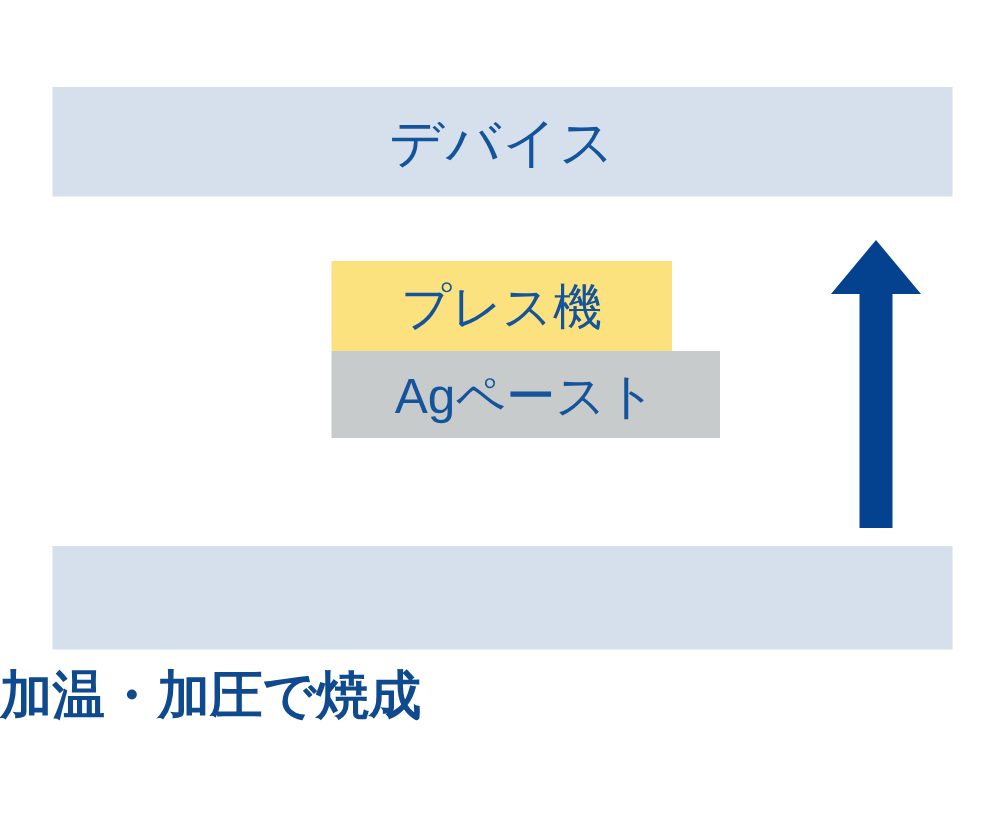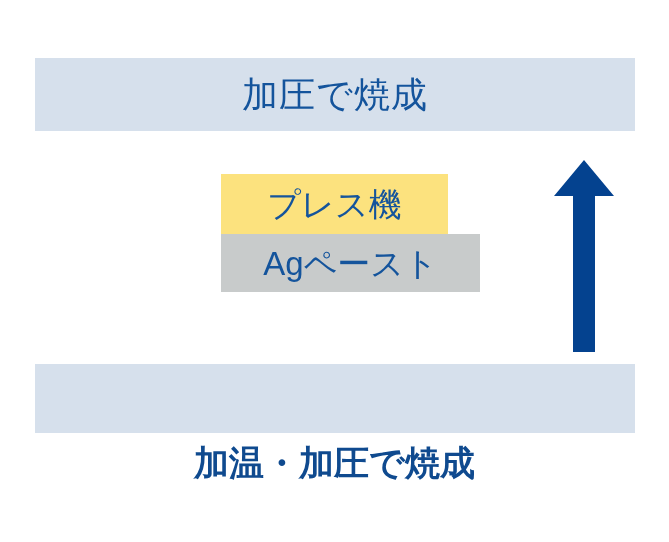--- a/index.html
+++ b/index.html
@@ -96,37 +96,37 @@
 
   
   #caption {
     position: absolute;
     left: 0;
     top: 440px;
     width: 669px;
     height: 46px;
     display: flex;
     align-items: center;
-    justify-content: center;
+    justify-content: flex-start;
   }
   .caption-text {
     color: #0f4a8f;
     font-size: 35px;
     font-weight: bold;
     letter-spacing: 0px;
     white-space: nowrap;
   }
 </style>
 </head>
 <body>
 
 <div id="stage">
 
   <div class="block press-plate" id="press-top">
-    <span class="press-label">加圧で焼成</span>
+    <span class="press-label">デバイス</span>
   </div>
 
   <div class="block" id="device-layer">
     <span class="layer-label">プレス機</span>
   </div>
 
   <div class="block" id="agpaste-layer">
     <span class="layer-label">Agペースト</span>
   </div>
 

